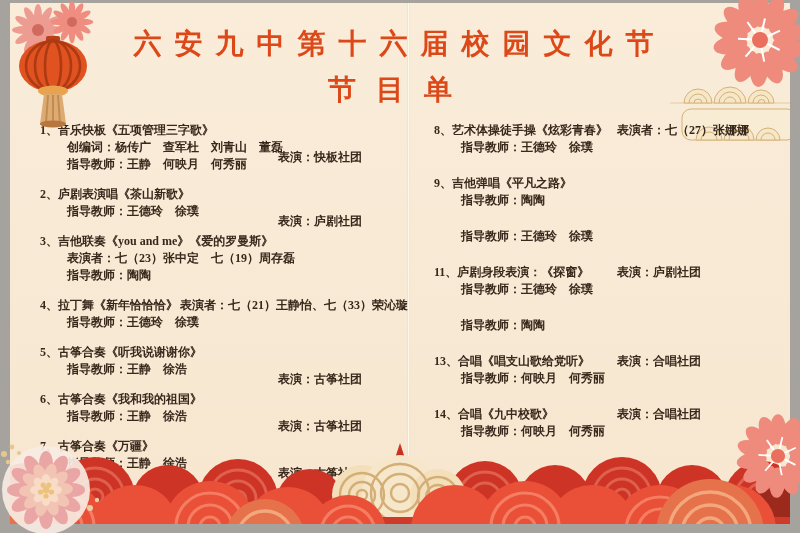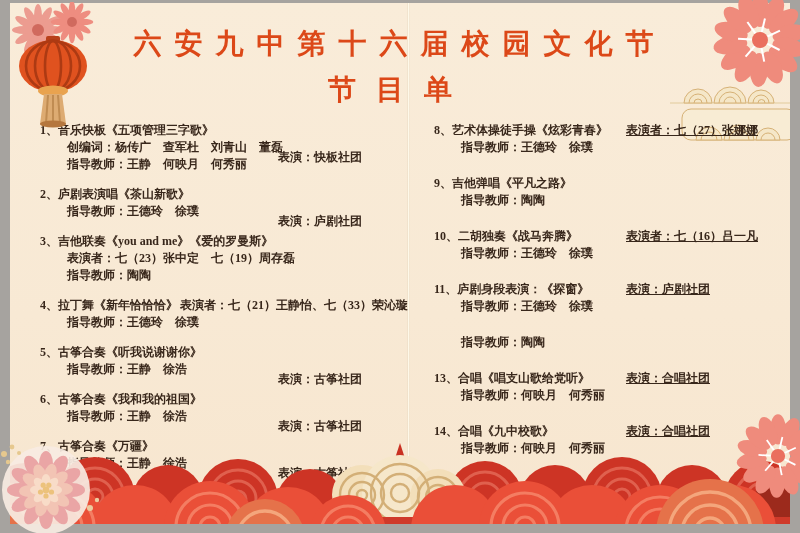--- a/index.html
+++ b/index.html
@@ -21,21 +21,21 @@
   .title-1{font-size:28px; font-weight:bold; letter-spacing:13px; }
   .title-2{font-size:28px; font-weight:bold; letter-spacing:20px; margin-top:8px;}
   .col{position:absolute; top:119px; color:#38271b; font-size:12px; font-weight:bold; line-height:17px;}
   .col-left{left:30px; width:364px;}
   .col-right{left:424px; width:362px;}
   .col-left .item{margin-bottom:13px;}
   .col-right .item{margin-bottom:19px;}
   .row{position:relative; white-space:nowrap;}
   .perf{position:absolute; top:0; white-space:nowrap;}
   .col-left .perf{left:238px;margin-top:27px;}
-  .col-right .perf{left:192px;text-decoration:underline;}
+  .col-right .perf{left:183px;}
   .row.inline .perf{position:static; margin-left:2px;}
   .sub{margin-left:27px; white-space:nowrap;}
   .decor{position:absolute; pointer-events:none;}
 </style>
 </head>
 <body>
 
 <div class="stage">
   <div class="card">
     <div class="fold"></div>
@@ -109,21 +109,20 @@
     <div class="col col-right">
       <div class="item">
         <div class="row"><span>8、艺术体操徒手操《炫彩青春》</span><span class="perf">表演者：七（27）张娜娜</span></div>
         <div class="sub">指导教师：王德玲　徐璞</div>
       </div>
       <div class="item">
         <div class="row"><span>9、吉他弹唱《平凡之路》</span></div>
         <div class="sub">指导教师：陶陶</div>
       </div>
       <div class="item">
-        <div class="row"><span>10、二胡独奏《战马奔腾》</span><span class="perf">表演者：七（16）吕一凡</span></div>
         <div class="sub">指导教师：王德玲　徐璞</div>
       </div>
       <div class="item">
         <div class="row"><span>11、庐剧身段表演：《探窗》</span><span class="perf">表演：庐剧社团</span></div>
         <div class="sub">指导教师：王德玲　徐璞</div>
       </div>
       <div class="item">
         <div class="sub">指导教师：陶陶</div>
       </div>
       <div class="item">

